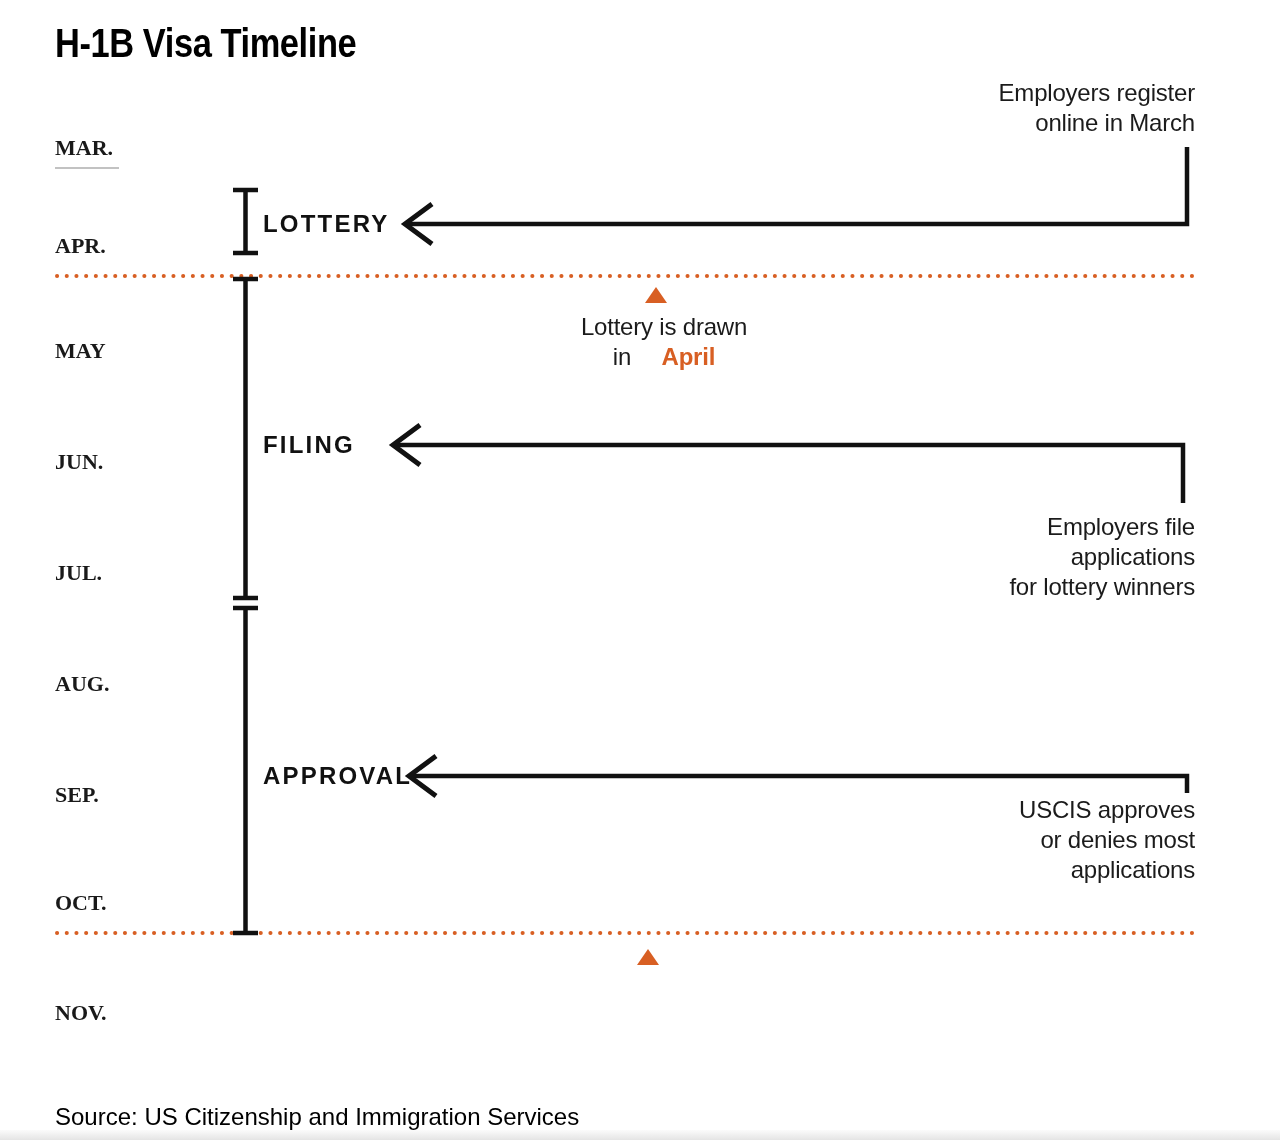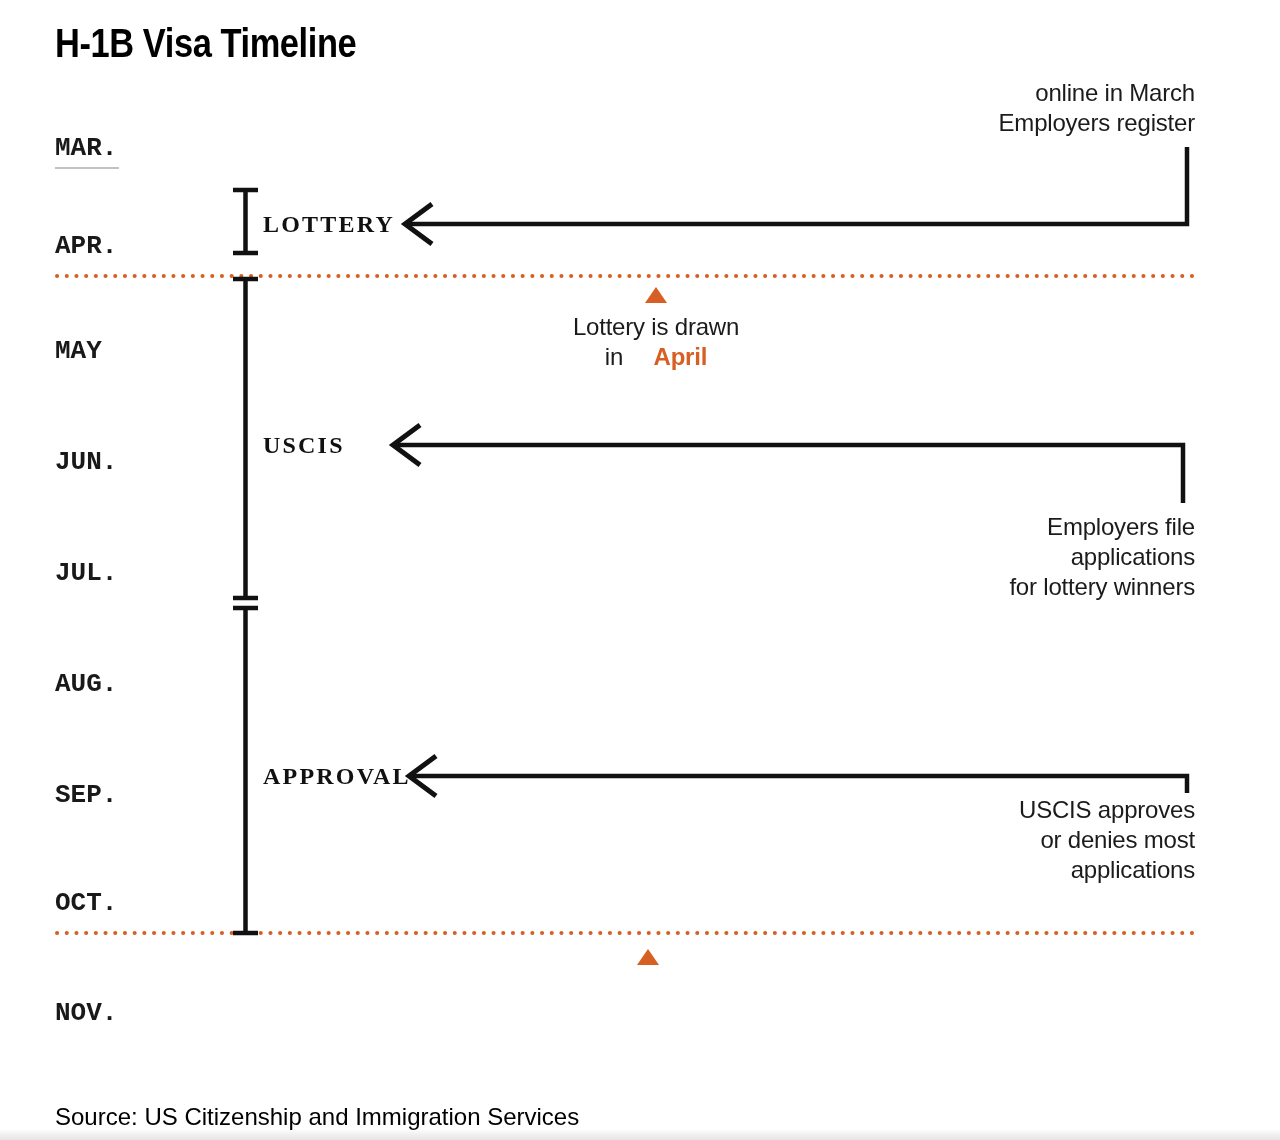--- a/index.html
+++ b/index.html
@@ -7,41 +7,41 @@
     position:relative;width:1280px;height:1140px;background:#ffffff;
     font-family:"Liberation Sans", sans-serif;color:#1b1b1b;overflow:hidden;
   }
   .title{
     position:absolute;left:55px;top:20px;margin:0;
     font-size:41px;font-weight:700;color:#000;letter-spacing:-0.5px;
     transform:scaleX(0.84);transform-origin:left center;white-space:nowrap;
   }
   .month{
     position:absolute;left:55px;line-height:30px;
-    font-family:Liberation Mono, monospace;font-size:26px;font-weight:600;
+    font-family:Liberation Serif, serif;font-size:22px;font-weight:600;
     color:#191919;white-space:nowrap;
   }
   .m0{top:133px}.m1{top:231px}.m2{top:336px}.m3{top:447px}.m4{top:558px}
   .m5{top:669px}.m6{top:780px}.m7{top:888px}.m8{top:998px}
   .stage{
     position:absolute;left:263px;line-height:30px;
-    font-family:Liberation Serif, serif;font-size:24px;font-weight:600;
+    font-family:Liberation Sans, sans-serif;font-size:24px;font-weight:600;
     letter-spacing:2.2px;color:#111;white-space:nowrap;
   }
   .s0{top:209px}.s1{top:430px}.s2{top:761px}
   .note{
     position:absolute;right:85px;text-align:right;
     font-size:24px;line-height:30px;letter-spacing:-0.2px;color:#1b1b1b;
   }
   .n0{top:78px}.n1{top:512px}.n2{top:795px}
   .milestone{
     position:absolute;width:560px;text-align:center;
     font-size:24px;line-height:30px;letter-spacing:-0.2px;color:#1b1b1b;
   }
-  .t0{top:312px;left:376px}
+  .t0{top:312px;left:384px}
   .t1{top:973px;left:368px}
   .hl{color:#d85f23;font-weight:700;margin-left:24px;}
   .source{
     position:absolute;left:55px;top:1103px;font-size:24px;line-height:28px;color:#000000;
   }
   .overlay{position:absolute;left:0;top:0;pointer-events:none;}
   .bottom-strip{
     position:absolute;left:0;bottom:0;width:1280px;height:10px;
     background:linear-gradient(#fbfbfb,#e4e4e4);
   }
@@ -81,26 +81,26 @@
     <path d="M432 204 L405 224 L432 244" fill="none" stroke="#111" stroke-width="5"></path>
 
     <path d="M393 445 H1183 V503" fill="none" stroke="#111" stroke-width="4.5"></path>
     <path d="M420 425 L393 445 L420 465" fill="none" stroke="#111" stroke-width="5"></path>
 
     <path d="M409 776 H1187 V793" fill="none" stroke="#111" stroke-width="4.5"></path>
     <path d="M436 756 L409 776 L436 796" fill="none" stroke="#111" stroke-width="5"></path>
   </svg>
 
   <div class="stage s0">LOTTERY</div>
-  <div class="stage s1">USCIS</div>
+  <div class="stage s1">FILING</div>
   <div class="stage s2">APPROVAL</div>
 
   <div class="note n0">
+    <div>Employers register</div>
     <div>online in March</div>
-    <div>Employers register</div>
   </div>
   <div class="note n1">
     <div>Employers file</div>
     <div>applications</div>
     <div>for lottery winners</div>
   </div>
   <div class="note n2">
     <div>USCIS approves</div>
     <div>or denies most</div>
     <div>applications</div>

